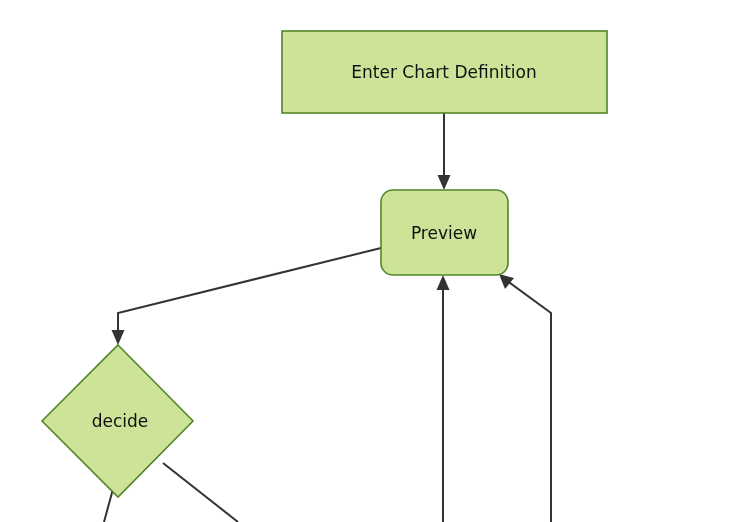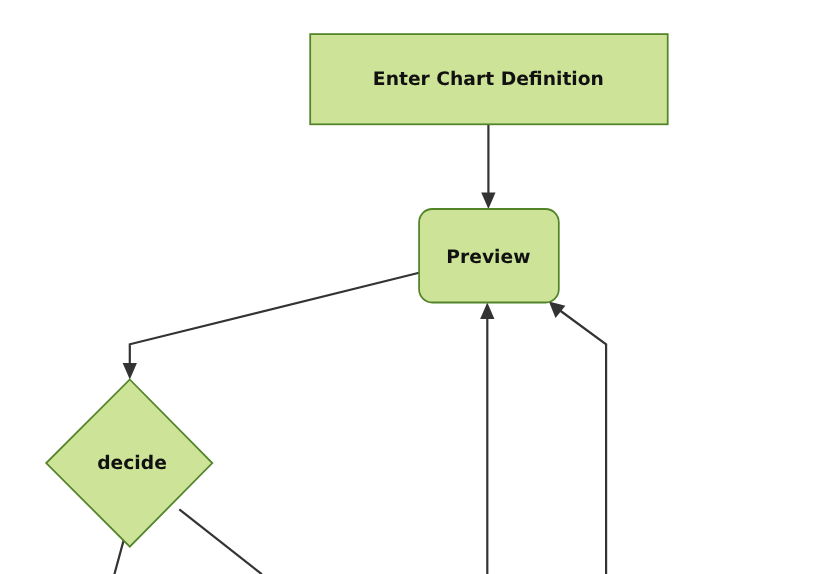--- a/index.html
+++ b/index.html
@@ -7,21 +7,20 @@
     padding: 0;
     background: #ffffff;
   }
   #diagram-root {
     position: relative;
     width: 740px;
     height: 522px;
     background: #ffffff;
     overflow: hidden;
     font-family: "DejaVu Sans", "Liberation Sans", sans-serif;
-    font-weight: bold;
   }
   #flowchart-svg {
     display: block;
     width: 740px;
     height: 522px;
   }
   .node-shape {
     fill: #cde498;
     stroke: #52842a;
     stroke-width: 1.6px;

